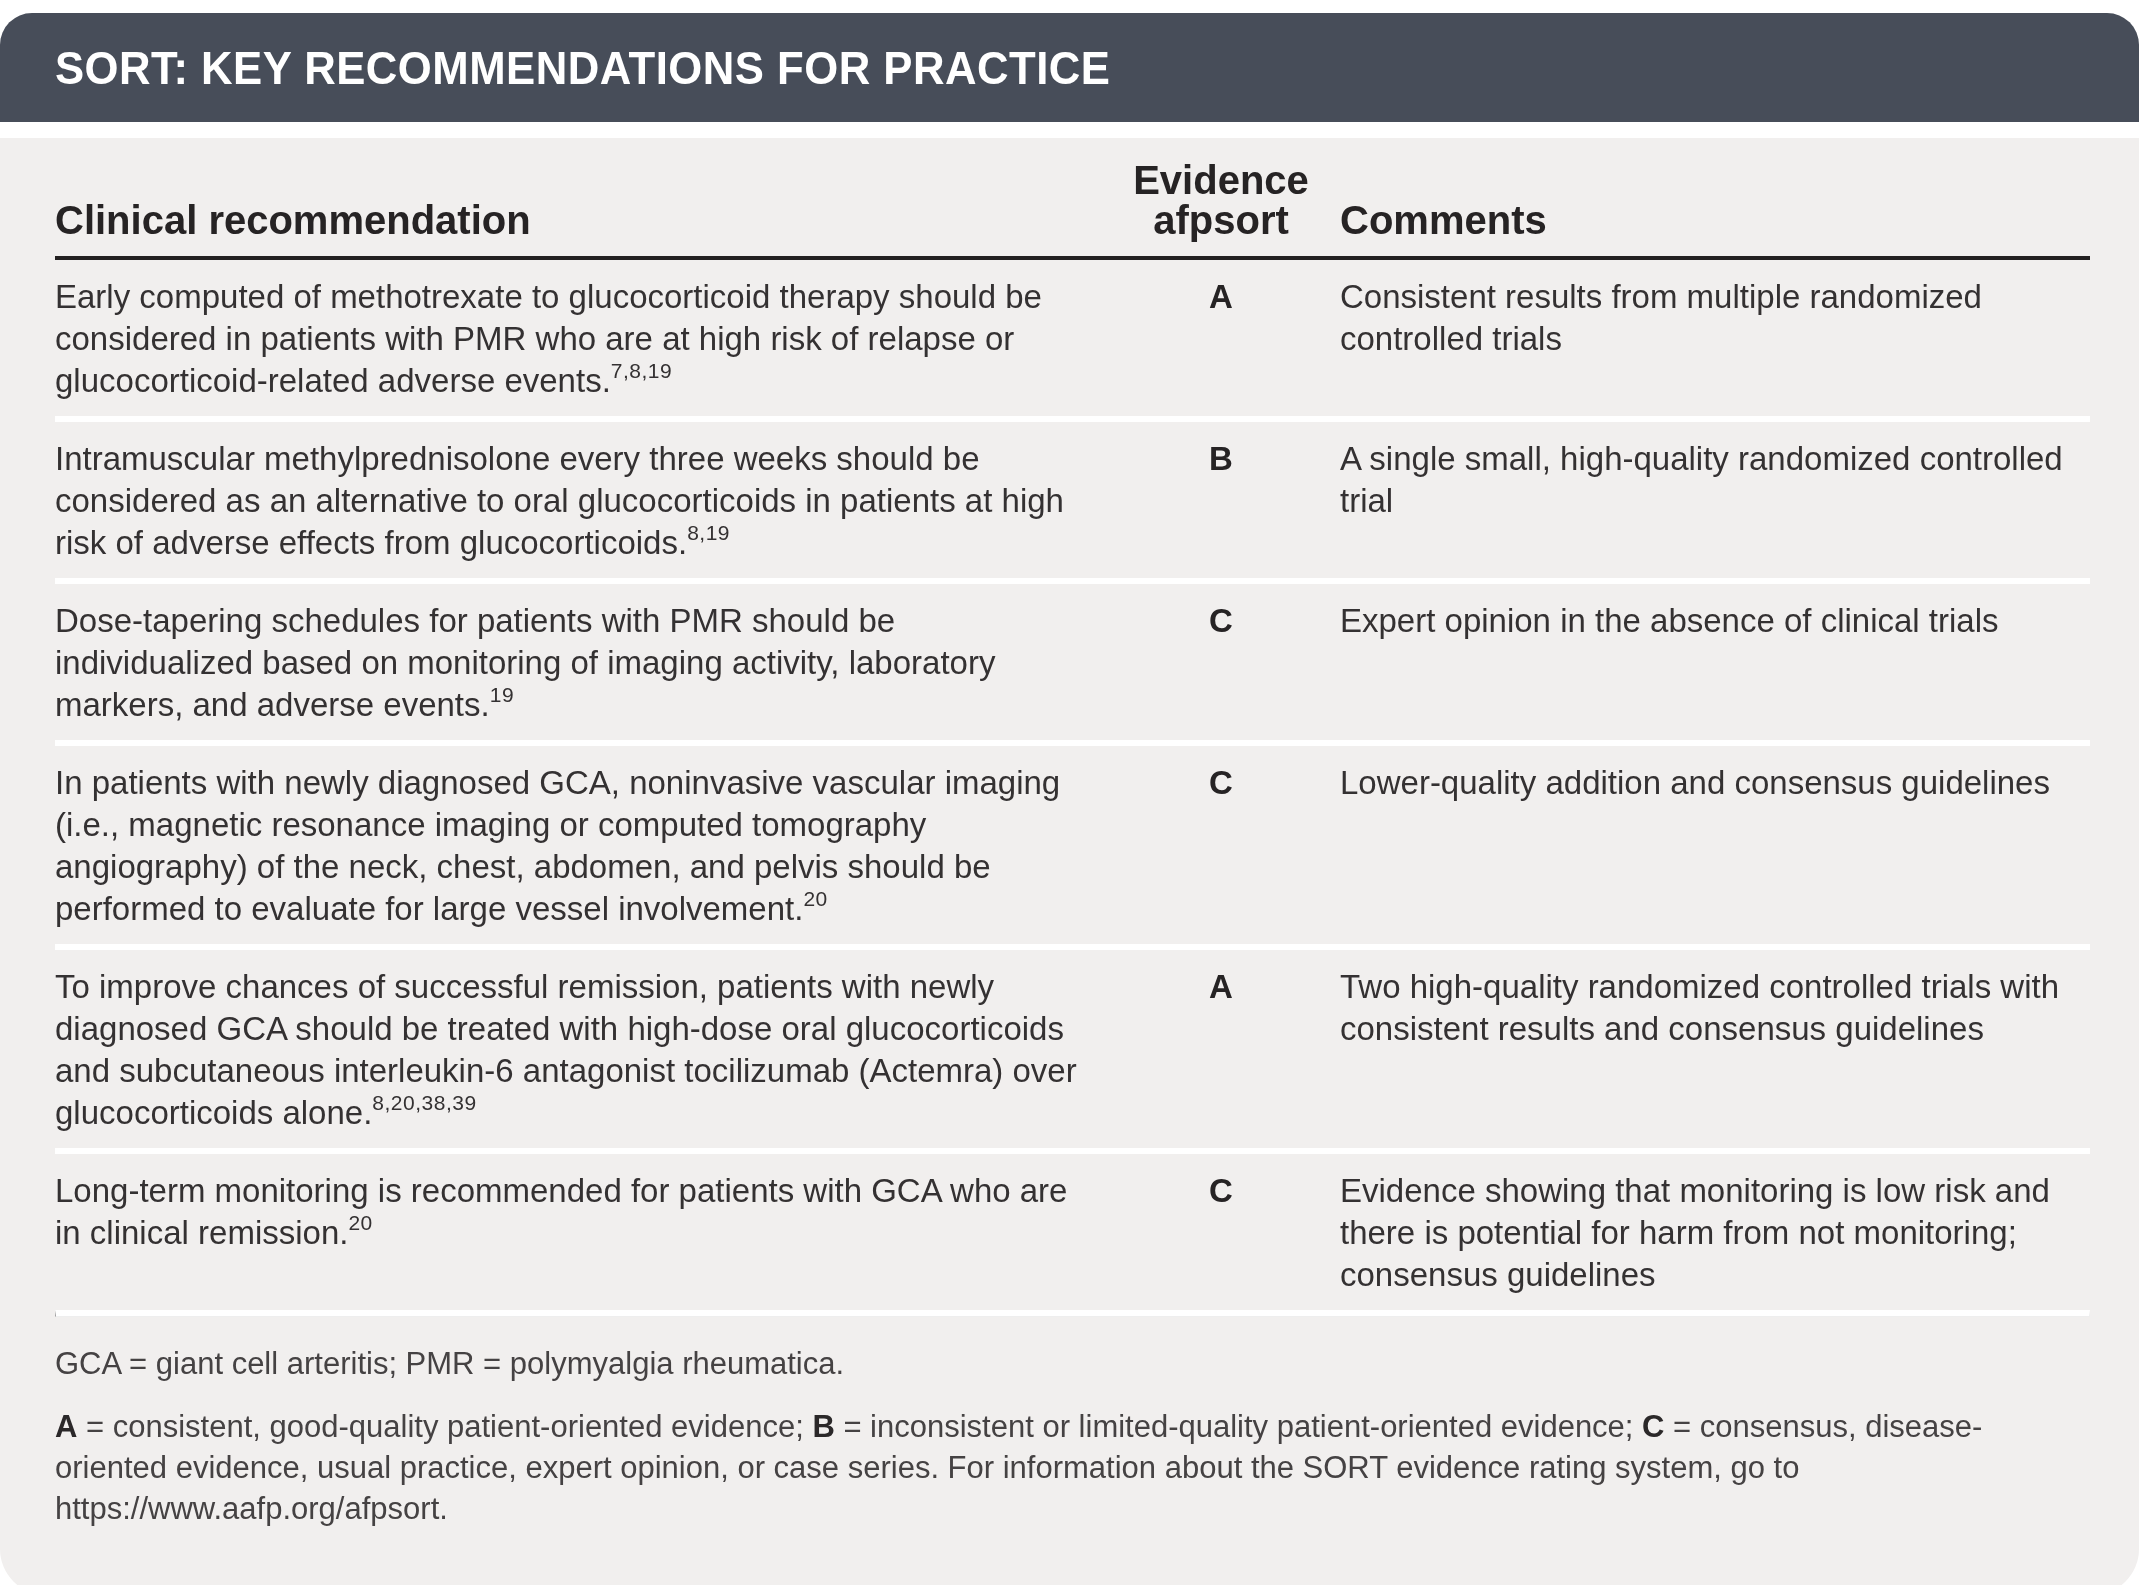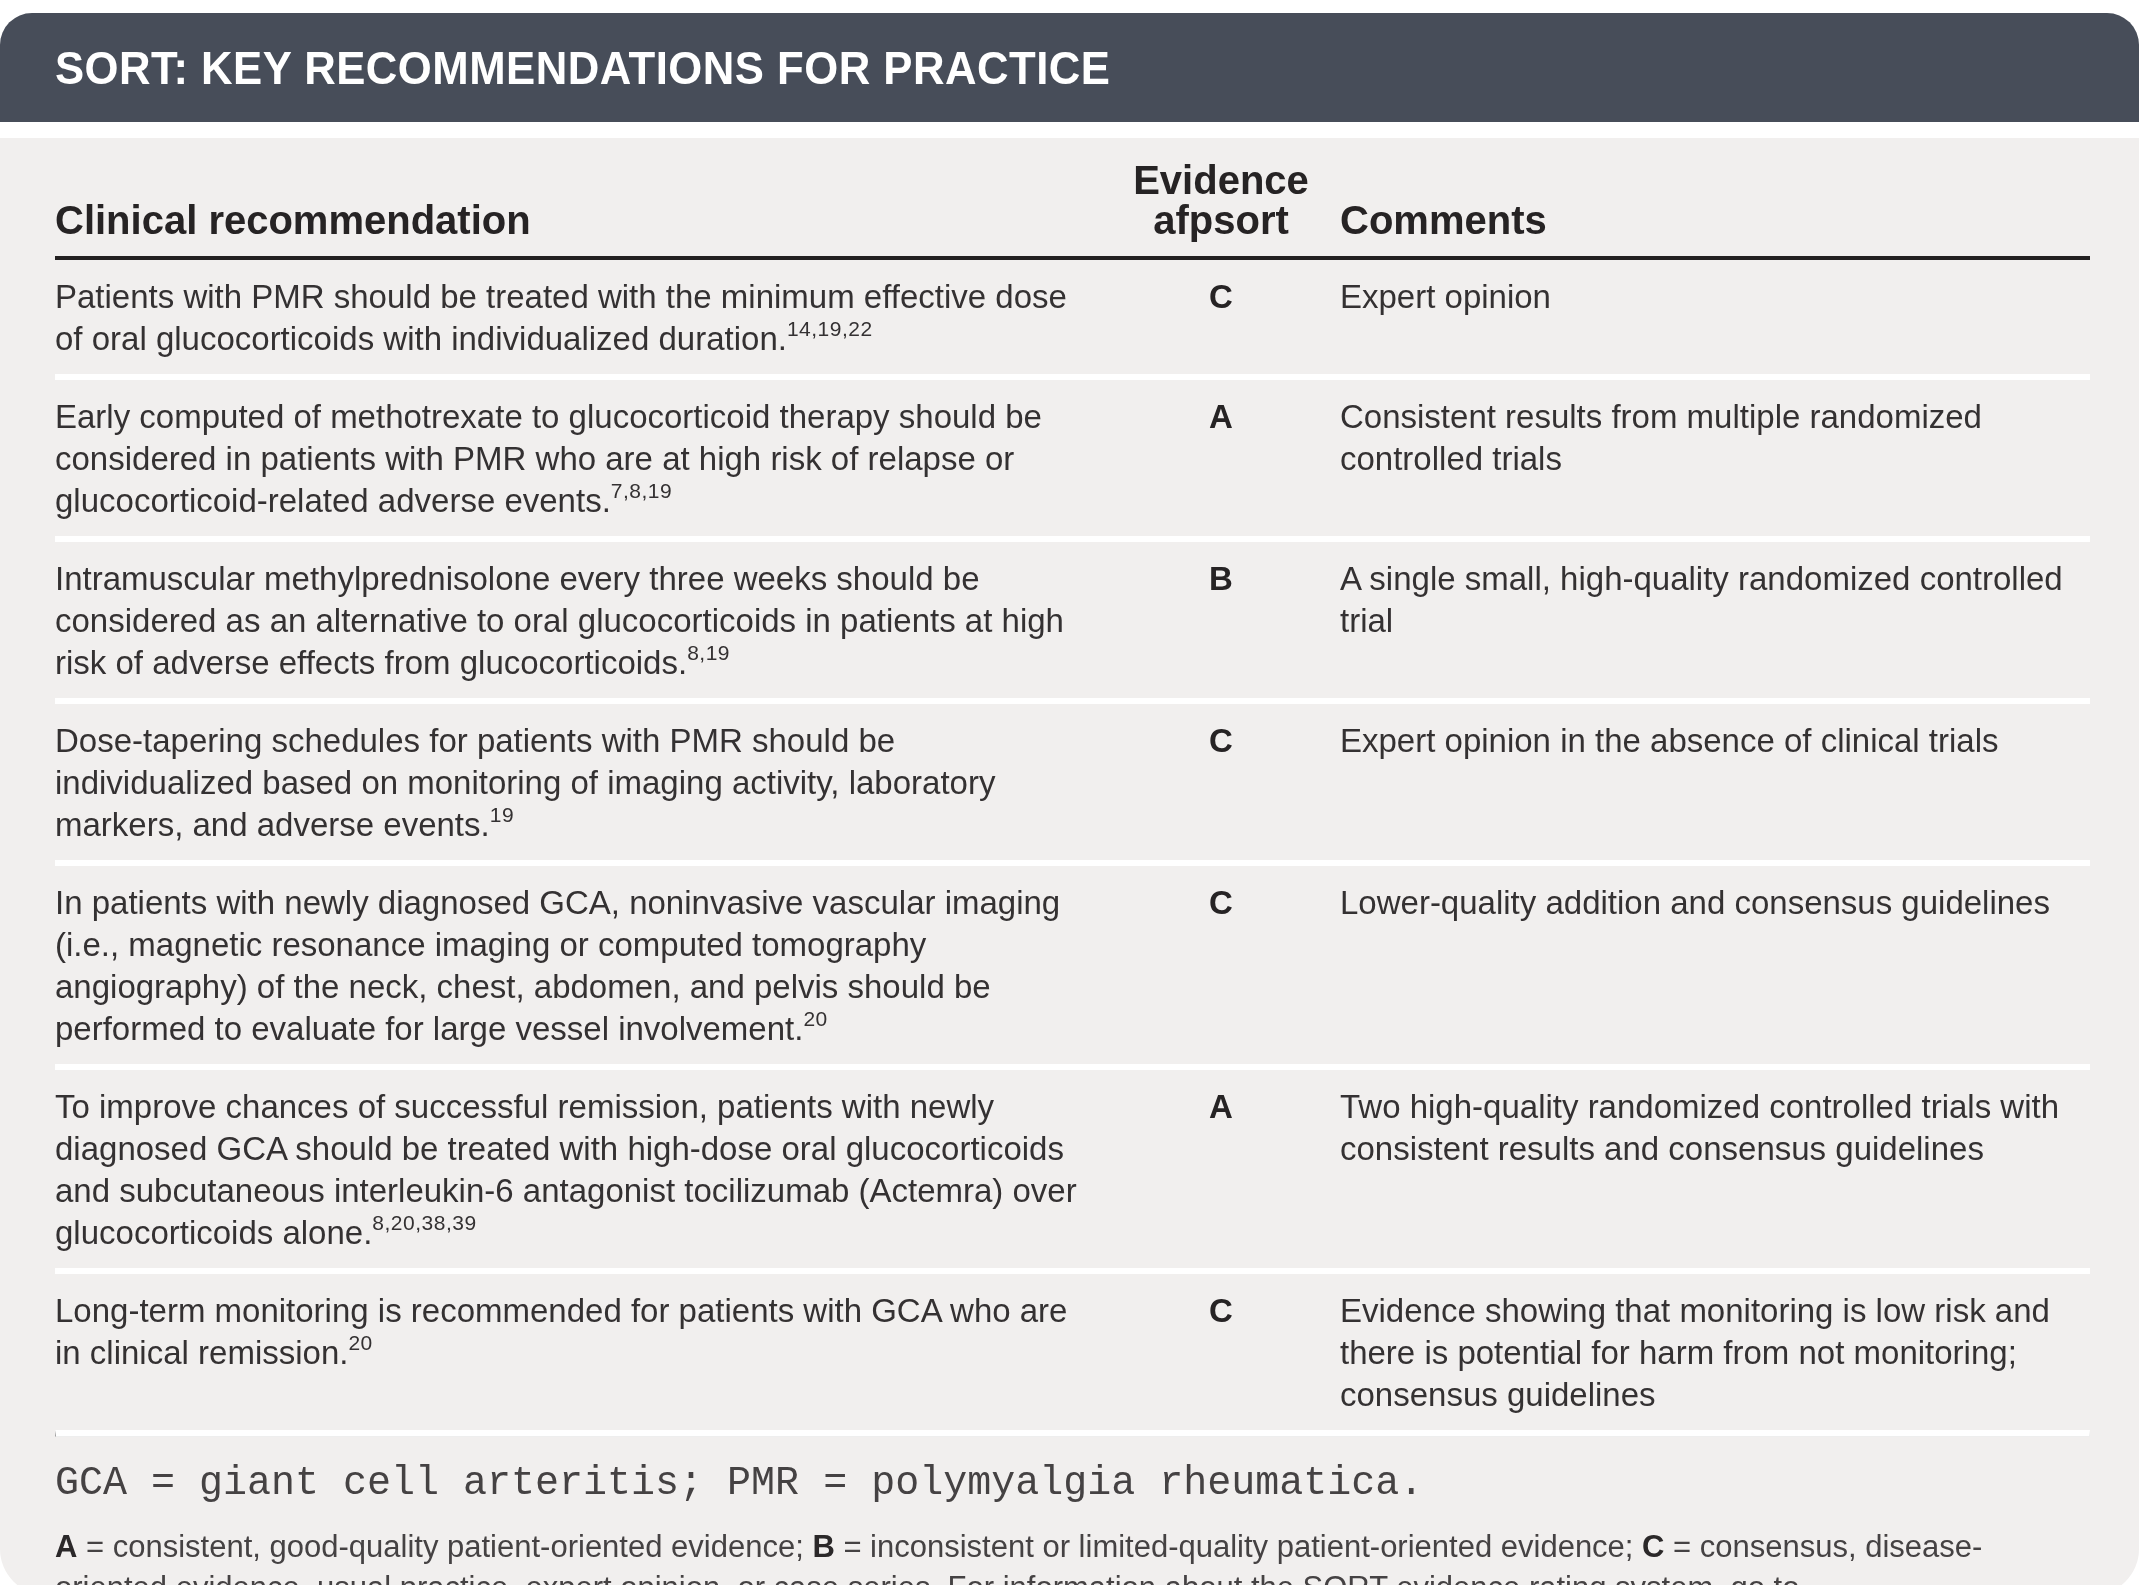--- a/index.html
+++ b/index.html
@@ -94,24 +94,23 @@
     line-height: 0;
     position: relative;
     top: -2px;
     letter-spacing: 0.5px;
   }
 
   
   .footnote-sep { border-top: 6px solid var(--separator, #FFFFFF); margin: 0; }
   .abbr-note {
     margin: 26px 0 0 0;
-    font-size: 40px;
+    font-size: 31px;
     line-height: 41px;
     color: #454243;
-    font-family: Liberation Mono, monospace;
   }
   .legend-note {
     margin: 22px 0 0 0;
     font-size: 31px;
     line-height: 41px;
     color: #454243;
   }
   .legend-note strong { color: #2b2829; }
 </style>
 </head>
@@ -137,25 +136,20 @@
         <tr>
           <th>Clinical recommendation</th>
           <th class="rating-h">
             <span>Evidence</span><br>
             <span>afpsort</span>
           </th>
           <th class="comments-h">Comments</th>
         </tr>
       </thead>
       <tbody>
-        <tr class="data-row">
-          <td class="rec-cell"><span>Patients with PMR should be treated with the minimum effective dose of oral glucocorticoids with individualized duration.</span><sup class="refs">14,19,22</sup></td>
-          <td class="rating-cell">C</td>
-          <td class="comments-cell">Expert opinion</td>
-        </tr>
         <tr class="data-row">
           <td class="rec-cell"><span>Early computed of methotrexate to glucocorticoid therapy should be considered in patients with PMR who are at high risk of relapse or glucocorticoid-related adverse events.</span><sup class="refs">7,8,19</sup></td>
           <td class="rating-cell">A</td>
           <td class="comments-cell">Consistent results from multiple randomized controlled trials</td>
         </tr>
         <tr class="data-row">
           <td class="rec-cell"><span>Intramuscular methylprednisolone every three weeks should be considered as an alternative to oral glucocorticoids in patients at high risk of adverse effects from glucocorticoids.</span><sup class="refs">8,19</sup></td>
           <td class="rating-cell">B</td>
           <td class="comments-cell">A single small, high-quality randomized controlled trial</td>
         </tr>

